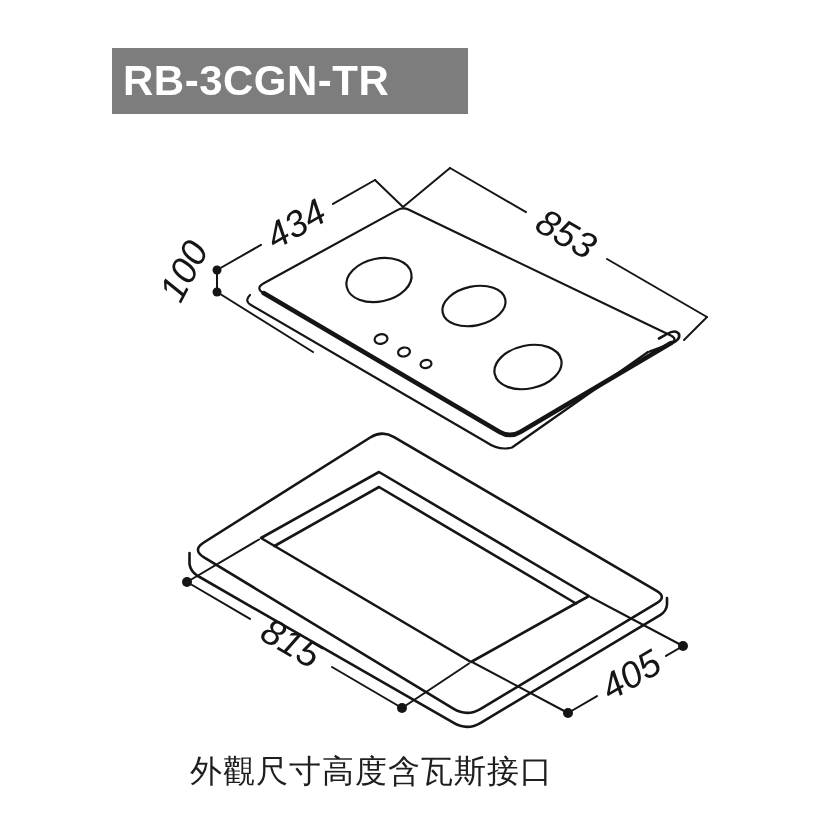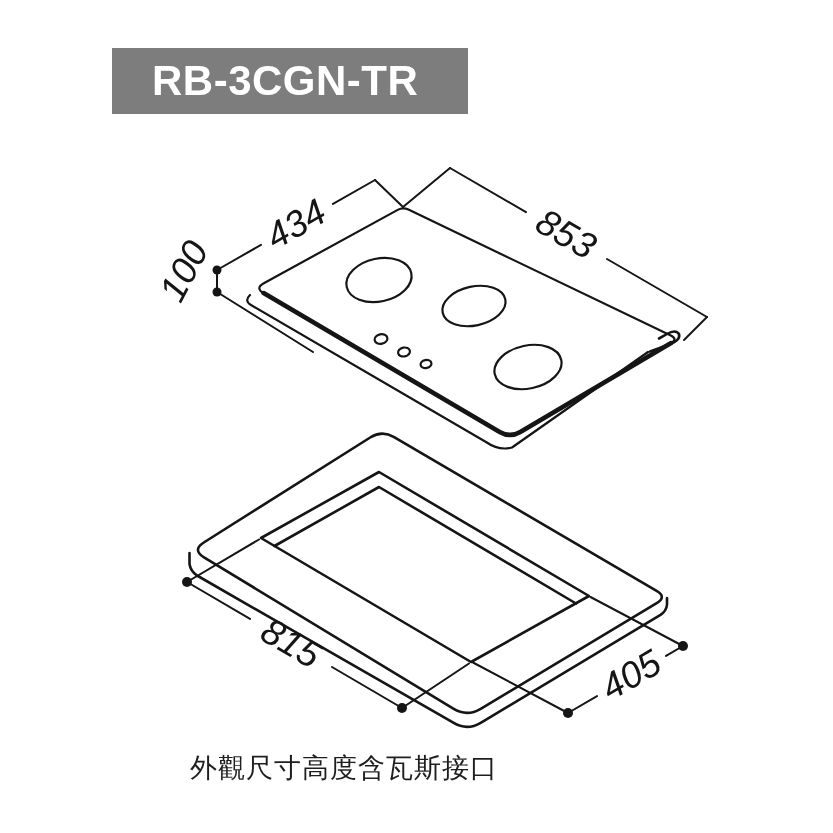--- a/index.html
+++ b/index.html
@@ -1,21 +1,21 @@
 <!DOCTYPE html>
 <html><head>
 <meta charset="utf-8">
 <style>
   html,body{margin:0;padding:0;background:#ffffff;}
   .canvas{position:relative;width:833px;height:833px;background:#ffffff;overflow:hidden;
           font-family:"Liberation Sans", sans-serif;}
   .title-bar{position:absolute;left:112px;top:48px;width:356px;height:66px;
-             display:flex;align-items:center;box-sizing:border-box;padding-left:40px;}
+             display:flex;align-items:center;box-sizing:border-box;padding-left:11px;}
   .title-bar .model{color:#ffffff;font-size:42px;font-weight:bold;letter-spacing:0.5px;}
-  .caption{position:absolute;left:190px;top:750px;font-size:27px;color:#1e1e1e;
+  .caption{position:absolute;left:190px;top:750px;font-size:32px;color:#1e1e1e;
            letter-spacing:1px;font-family:"Liberation Sans", sans-serif;}
   svg{position:absolute;left:0;top:0;}
   .ln{fill:none;stroke:#151515;stroke-width:2.2px;stroke-linejoin:round;stroke-linecap:round;}
   .ln-thick{fill:none;stroke:#151515;stroke-width:4.6px;stroke-linejoin:round;stroke-linecap:round;}
   .ln-b{fill:none;stroke:#151515;stroke-width:2.6px;stroke-linejoin:round;stroke-linecap:round;}
   .dim{fill:none;stroke:#151515;stroke-width:2px;stroke-linecap:round;}
   .dot{fill:#151515;stroke:none;}
   .dim-text{font-family:"Liberation Sans", sans-serif;font-style:italic;font-size:37px;
             fill:#151515;text-anchor:middle;}
 </style>

